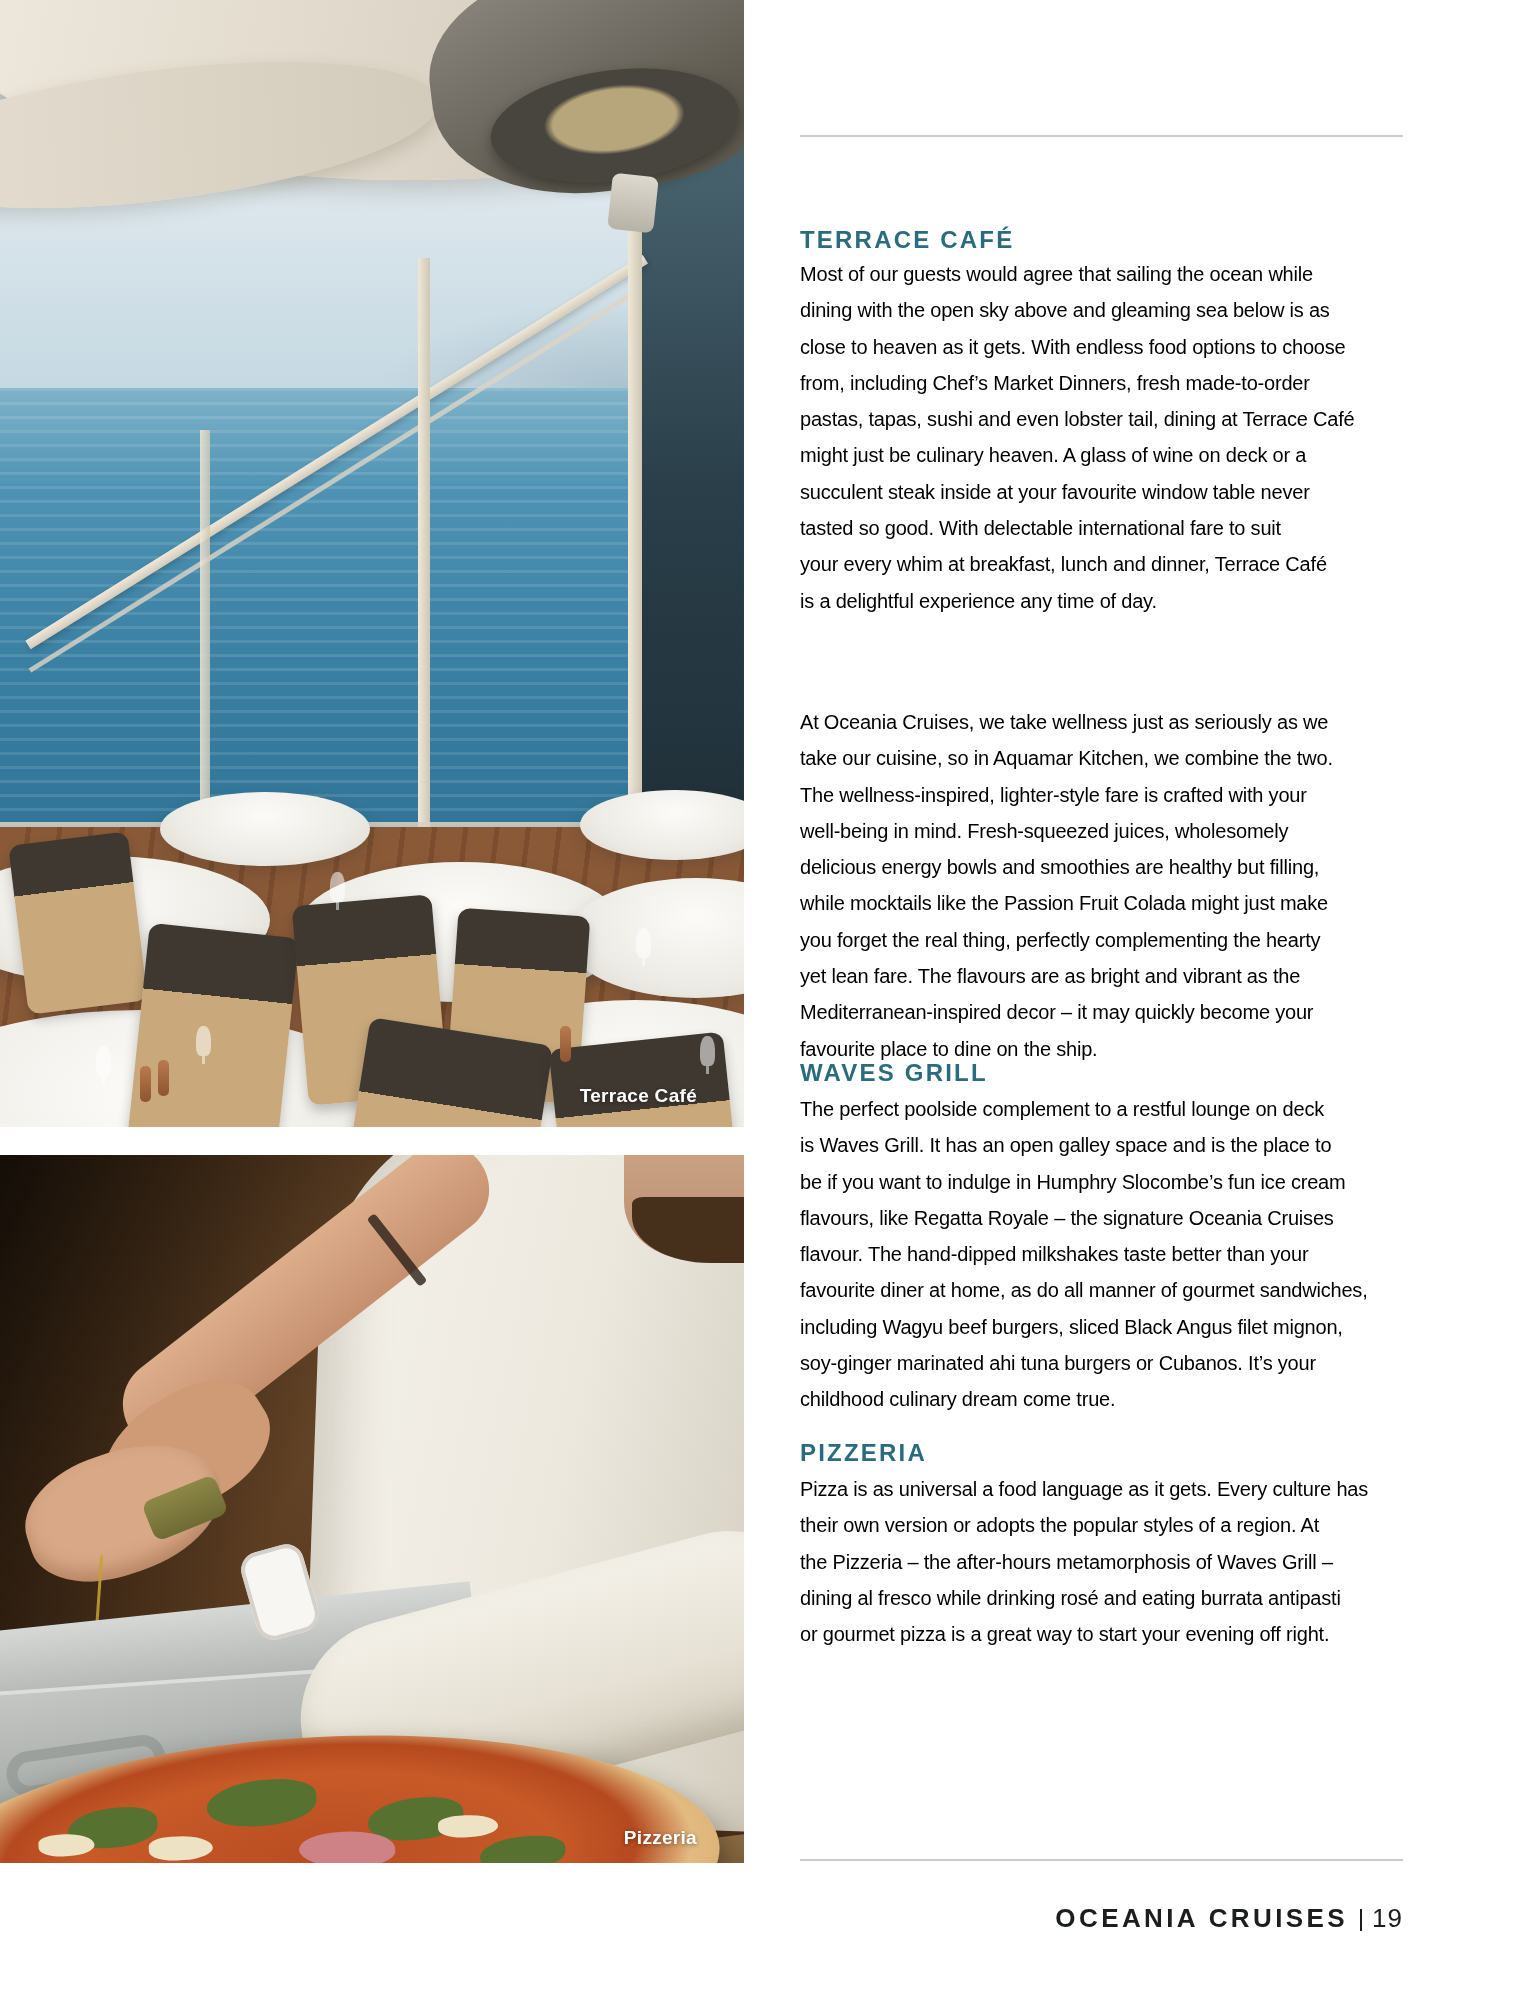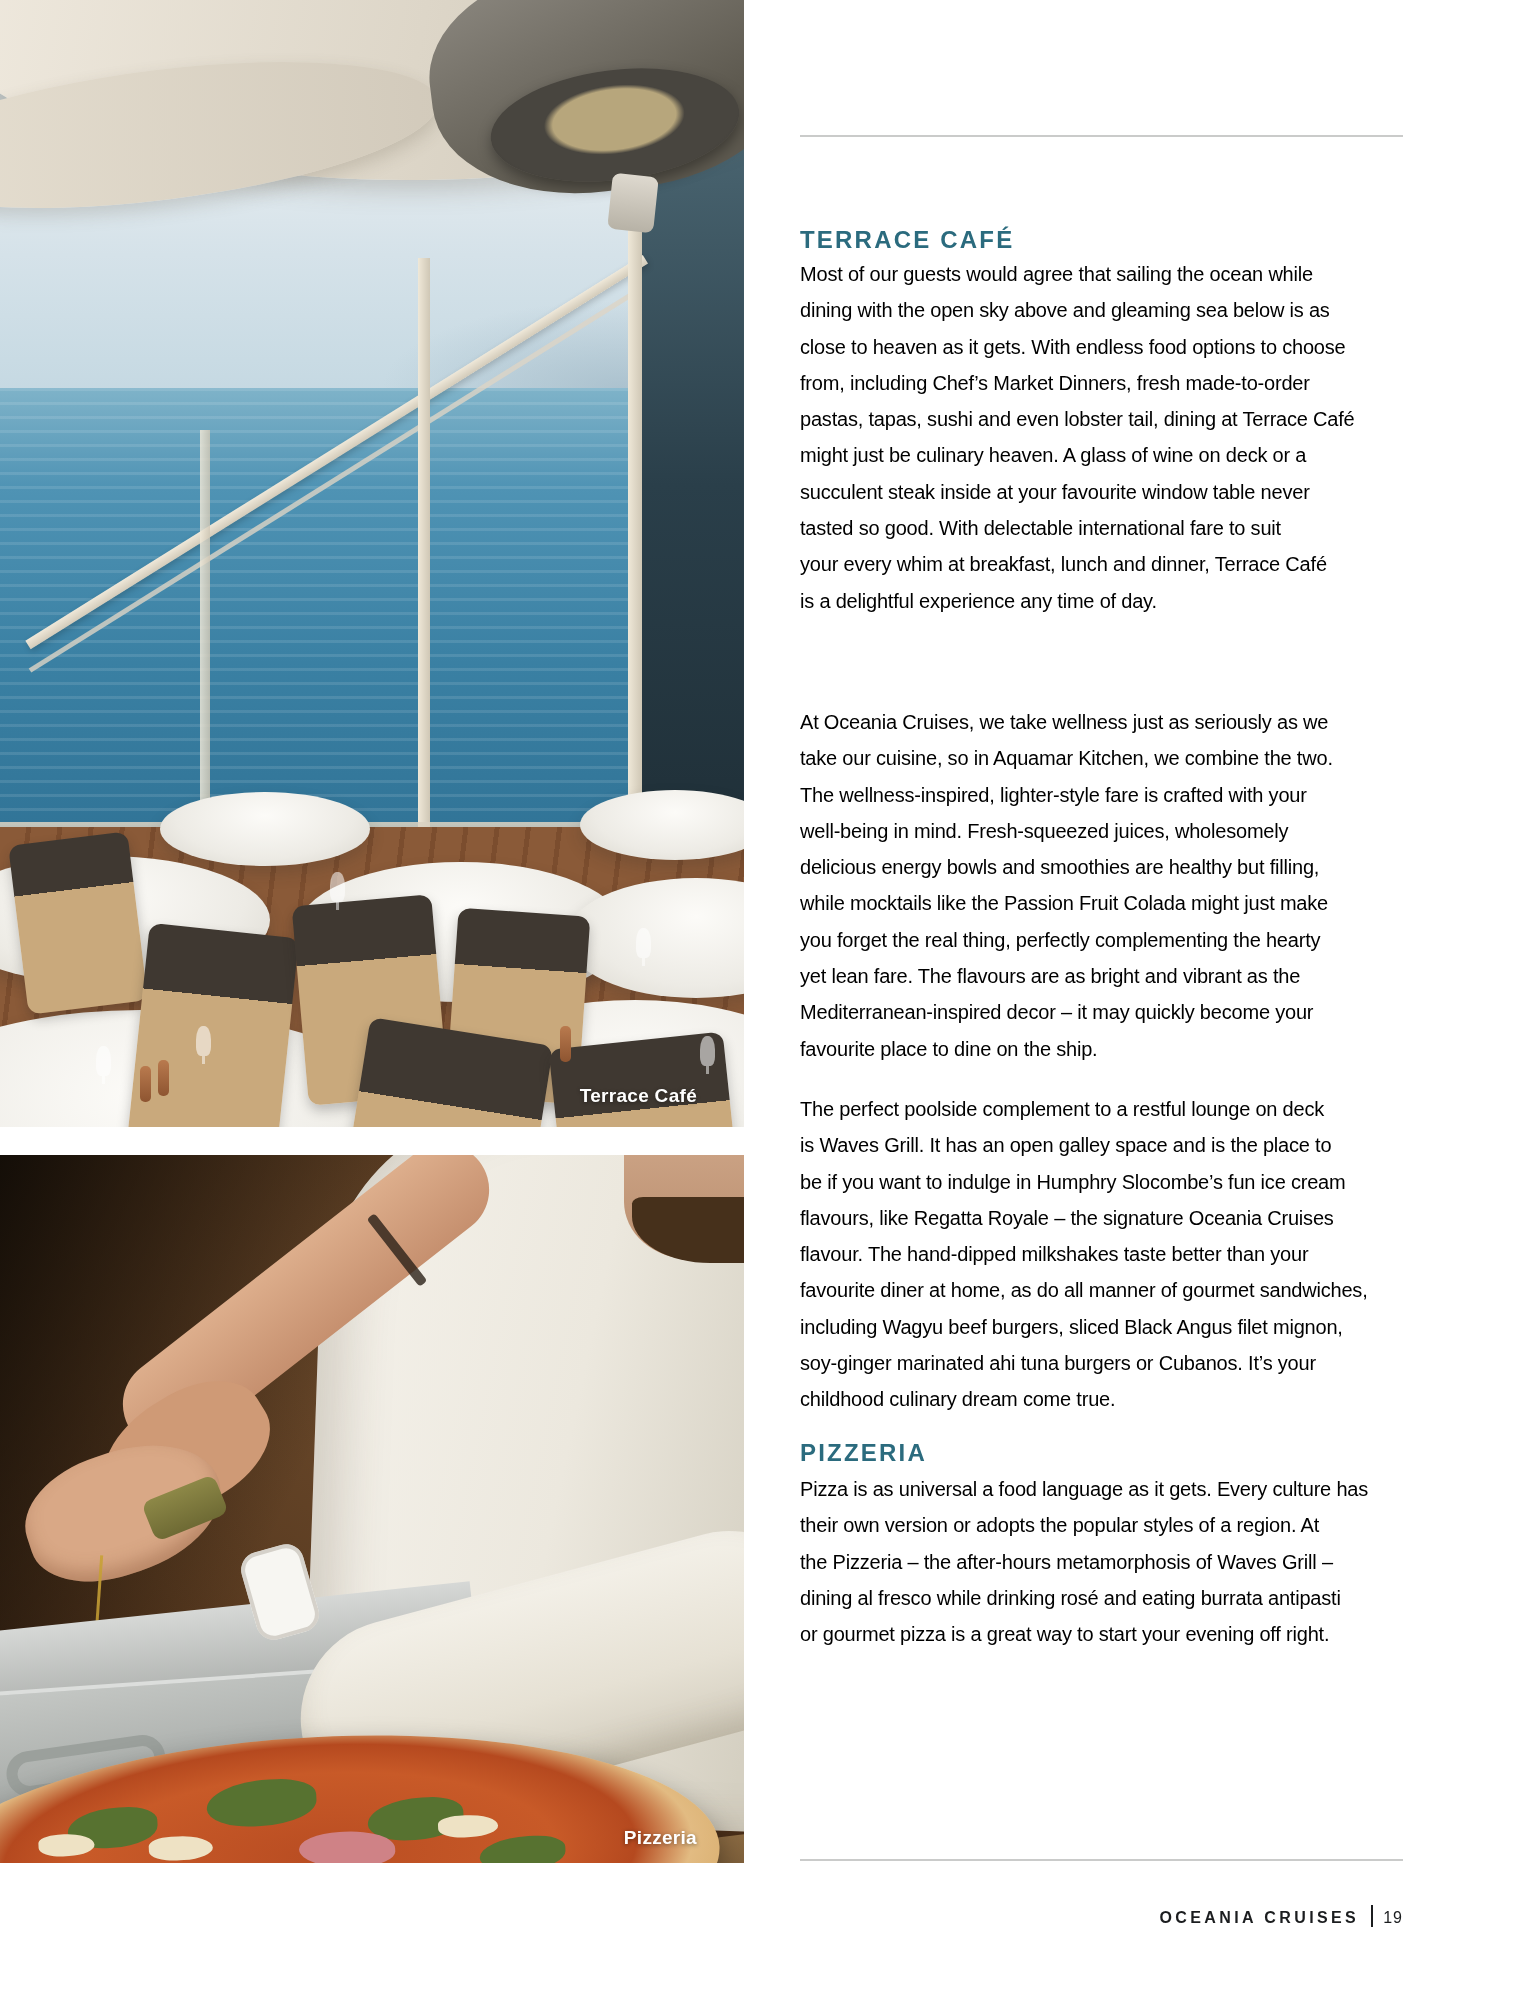--- a/index.html
+++ b/index.html
@@ -136,21 +136,21 @@
     color:#000000; font-size:20px; letter-spacing:-0.2px;
     line-height:36.3px; white-space:pre-line;
   }
   #h-terrace { top:224px; }  #p-terrace { top:256px; }
   #h-aquamar { top:642px; }  #p-aquamar { top:704px; }
   #h-waves   { top:1057px; } #p-waves   { top:1091px; }
   #h-pizzeria{ top:1437px; } #p-pizzeria{ top:1471px; }
 
   #footer {
     position:absolute; left:800px; top:1903px; width:603px;
-    text-align:right; color:#1b1d1f; font-size:16px; font-weight:600;
+    text-align:right; color:#1b1d1f; font-size:26px; font-weight:600;
     letter-spacing:3.4px; line-height:30px; white-space:nowrap;
   }
   #footer .divider {
     display:inline-block; width:0; height:22px; border-left:2px solid #1b1d1f;
     margin:0 10px 0 12px; vertical-align:-4px;
   }
   #footer .page-num { letter-spacing:1px; font-weight:500; }
 </style>
 </head>
 <body>
@@ -265,20 +265,21 @@
 take our cuisine, so in Aquamar Kitchen, we combine the two.
 The wellness-inspired, lighter-style fare is crafted with your
 well-being in mind. Fresh-squeezed juices, wholesomely
 delicious energy bowls and smoothies are healthy but filling,
 while mocktails like the Passion Fruit Colada might just make
 you forget the real thing, perfectly complementing the hearty
 yet lean fare. The flavours are as bright and vibrant as the
 Mediterranean-inspired decor – it may quickly become your
 favourite place to dine on the ship.</p>
 
+  <h2 class="section-heading" id="h-waves">WAVES GRILL</h2>
   <p class="body-para" id="p-waves">The perfect poolside complement to a restful lounge on deck
 is Waves Grill. It has an open galley space and is the place to
 be if you want to indulge in Humphry Slocombe’s fun ice cream
 flavours, like Regatta Royale – the signature Oceania Cruises
 flavour. The hand-dipped milkshakes taste better than your
 favourite diner at home, as do all manner of gourmet sandwiches,
 including Wagyu beef burgers, sliced Black Angus filet mignon,
 soy-ginger marinated ahi tuna burgers or Cubanos. It’s your
 childhood culinary dream come true.</p>
 

